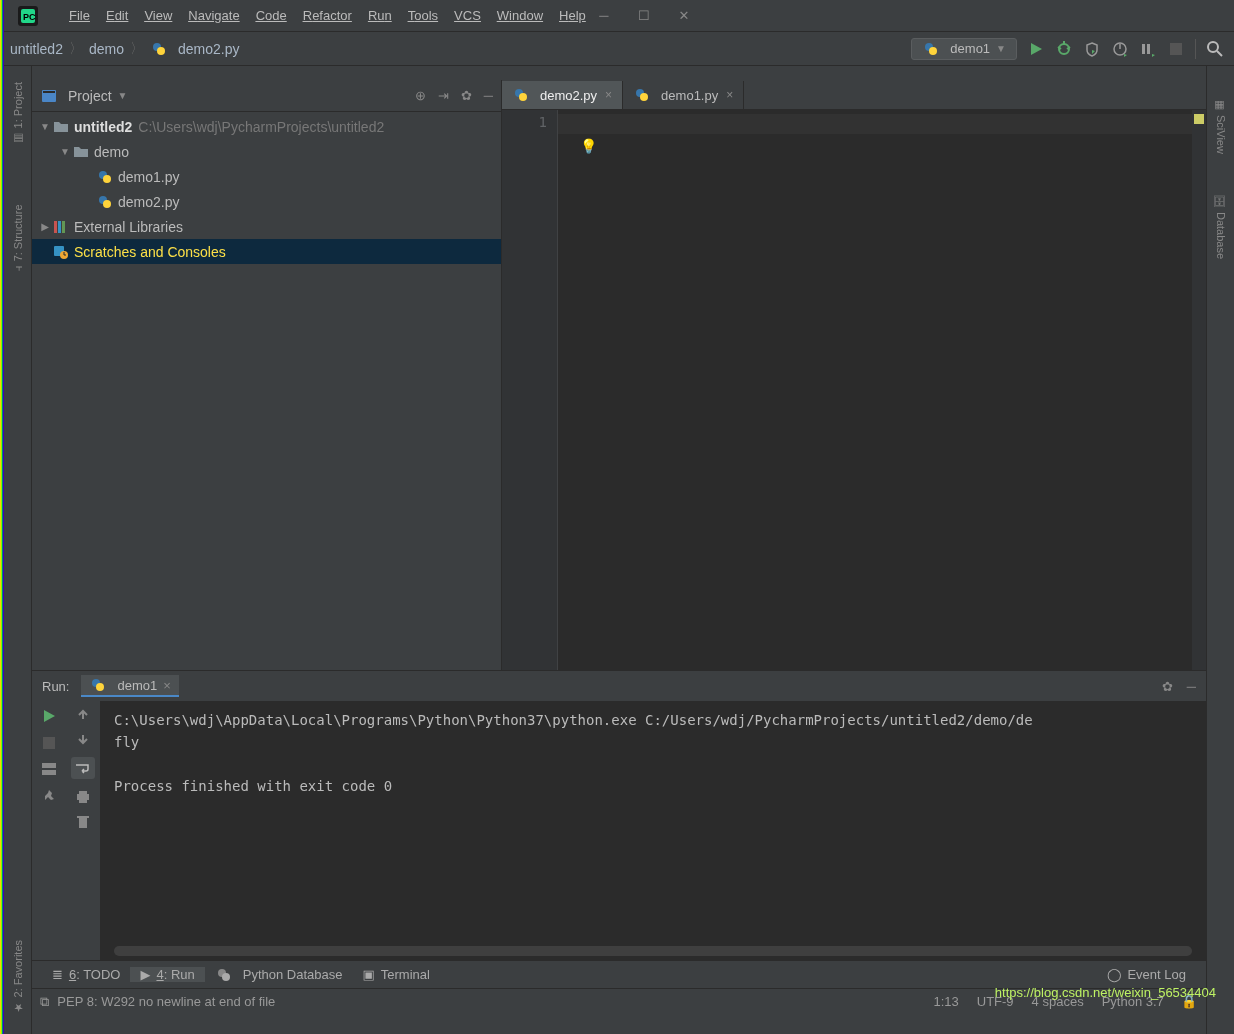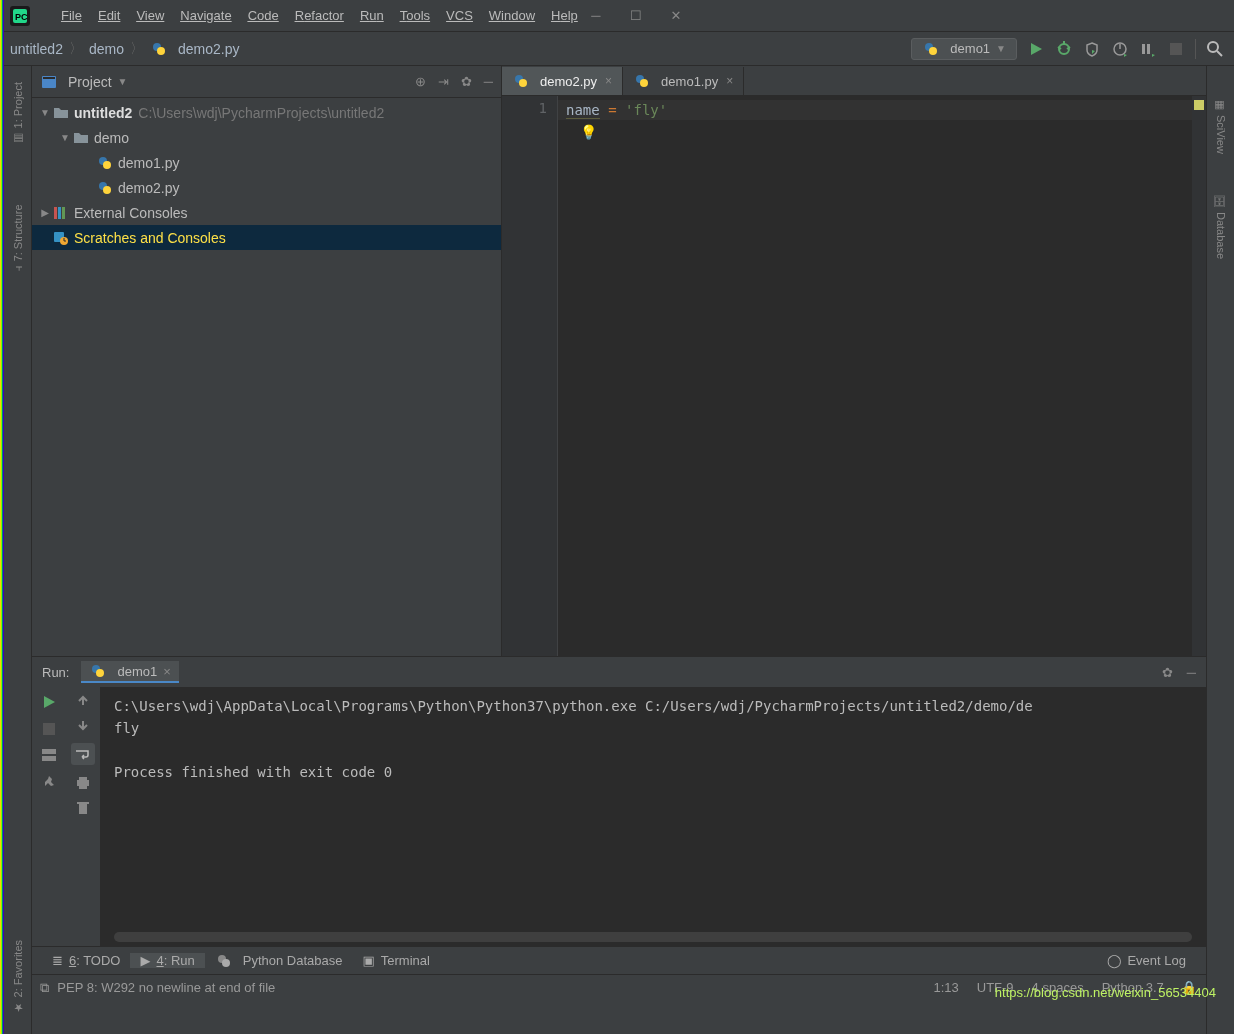--- a/index.html
+++ b/index.html
@@ -1,40 +1,40 @@
 <!DOCTYPE html>
 <html><head>
 <meta charset="utf-8">
 <style>
   * { box-sizing: border-box; margin: 0; padding: 0; }
   html, body { width: 1234px; height: 1034px; overflow: hidden; font-family: "Segoe UI", Arial, sans-serif; font-size: 13px; background:#3c3f41; color:#bbb; }
   .root { display:flex; flex-direction:column; height:100%; background:#3c3f41; }
   
   .titlebar { height:32px; background:#3c3f41; display:flex; align-items:center; padding:0 6px; color:#bbb; border-bottom:1px solid #2b2b2b;}
-  .titlebar .logo { width:35px; height:20px; margin:0 8px 0 4px;}
+  .titlebar .logo { width:35px; height:20px; margin:0 8px 0 12px;}
   .titlebar .menu { display:flex; gap:0;text-decoration:underline;}
   .titlebar .menu span { padding:4px 8px; cursor:default;}
   .titlebar .menu span u { text-decoration: underline; }
   .titlebar .wtitle { flex:1; text-align:center; color:#888;}
   .titlebar .winbtns { display:flex; gap:20px; padding-right:10px; color:#888;}
   .winbtn { width:20px; text-align:center;}
   
   .navbar { height:34px; background:#3c3f41; display:flex; align-items:center; padding:0 10px; border-bottom:1px solid #2b2b2b; color:#a9b7c6;}
   .breadcrumb { display:flex; align-items:center; gap:6px; font-size:14px;}
   .breadcrumb .sep { color:#666;}
   .navbar .right { margin-left:auto; display:flex; align-items:center; gap:10px;}
   .cfgsel { background:#4c5052; border:1px solid #5a5d5f; border-radius:3px; padding:2px 10px; display:flex; align-items:center; gap:6px; color:#bbb; font-size:13px;}
   .tbicon { width:18px; height:18px; display:flex; align-items:center; justify-content:center;}
   
   .body { flex:1; display:flex; min-height:0;}
   .left-gutter { width:28px; background:#3c3f41; border-right:1px solid #2b2b2b; display:flex; flex-direction:column; align-items:center; padding-top:6px; gap:30px;}
   .vlabel { writing-mode: vertical-rl; transform: rotate(180deg); font-size:11px; color:#888; display:flex; align-items:center; gap:4px;}
   .right-gutter { width:28px; background:#3c3f41; border-left:1px solid #2b2b2b; display:flex; flex-direction:column; align-items:center; padding-top:6px; gap:20px;}
   .center { flex:1; display:flex; flex-direction:column; min-width:0;}
-  .upper { flex: 0 0 590px; display:flex; min-height:0;}
+  .upper { flex: 0 0 590px; display:flex; min-height:0;margin-top:14px;}
   .projpanel { width:470px; background:#3c3f41; border-right:1px solid #2b2b2b; display:flex; flex-direction:column;}
   .projhead { height:32px; display:flex; align-items:center; padding:0 8px; border-bottom:1px solid #2b2b2b;}
   .projhead .title { display:flex; align-items:center; gap:6px; font-size:14px;}
   .projhead .icons { margin-left:auto; display:flex; gap:12px; color:#888;}
   .tree { flex:1; overflow:auto; font-size:14px; padding-top:2px;}
   .tree-row { display:flex; align-items:center; height:25px; padding-left:6px; white-space:nowrap;}
   .tree-row.sel { background:#0d293e; color:#fde047;}
   .arrow { width:14px; color:#888; font-size:10px; display:inline-block; text-align:center;}
   .ticon { width:18px; height:16px; display:inline-flex; align-items:center; justify-content:center; margin-right:4px;}
   .editor { flex:1; display:flex; flex-direction:column; background:#2b2b2b;}
@@ -264,21 +264,21 @@
           </div>
           <div class="tree-row">
             <span class="arrow">▶</span>
             <span class="ticon">
                   <svg width="14" height="12">
                     <rect x="0" width="3" height="12" fill="#c75450"></rect>
                     <rect x="4" width="3" height="12" fill="#3592c4"></rect>
                     <rect x="8" width="3" height="12" fill="#629755"></rect>
                   </svg>
                 </span>
-            <span>External Consoles</span>
+            <span>External Libraries</span>
           </div>
           <div class="tree-row sel">
             <span class="arrow"></span>
             <span class="ticon">
                   <svg width="16" height="14">
                     <rect x="1" y="1" width="10" height="10" fill="#3592c4" rx="1"></rect>
                     <circle cx="11" cy="10" r="4" fill="#f0a732"></circle>
                     <path d="M11 7v3h2" stroke="#2b2b2b" stroke-width="1" fill="none"></path>
                   </svg>
                 </span>
@@ -309,21 +309,20 @@
             <span>demo1.py</span>
             <span class="close">×</span>
           </div>
         </div>
         <div class="edbody">
           <div class="gutter">
                 <div>1</div>
               </div>
           <div class="code">
             <div class="linehl"></div>
-            <div style="position:relative;"><span class="n nameu">name</span> <span class="k">=</span> <span class="s">'fly'</span></div>
             <div class="bulb">💡</div>
           </div>
           <div class="marginstrip">
                 <div class="mk"></div>
               </div>
         </div>
       </div>
     </div>
 
     <div class="runpanel">

